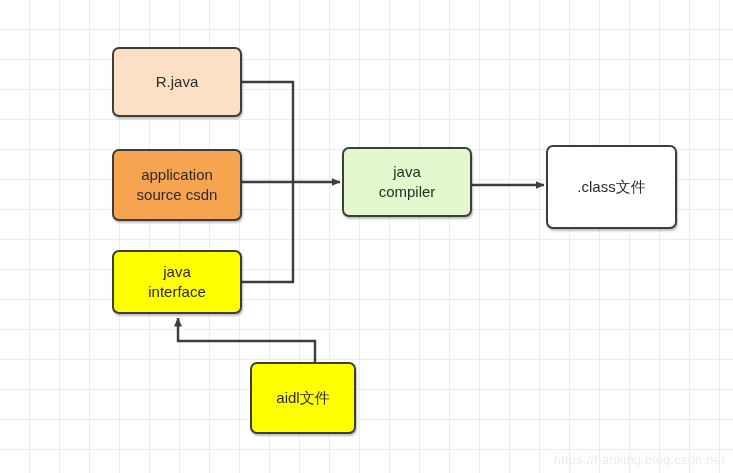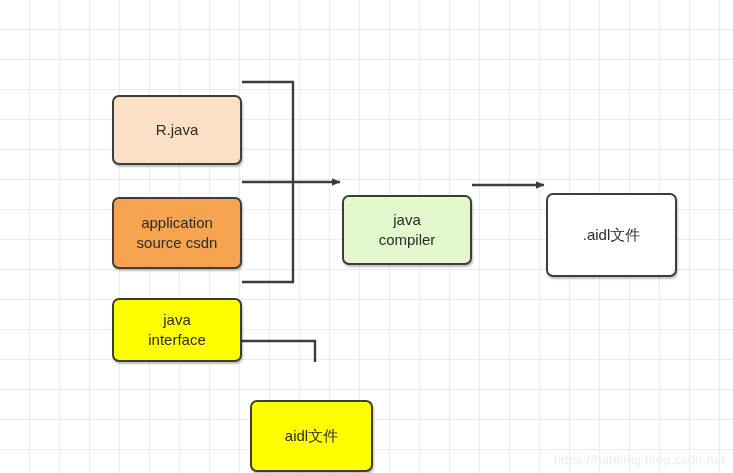--- a/index.html
+++ b/index.html
@@ -27,21 +27,20 @@
     border-radius: 7px;
     display: flex;
     align-items: center;
     justify-content: center;
     text-align: center;
     color: #2b2b2b;
     font-size: 15px;
     line-height: 1.35;
     white-space: pre-line;
     box-shadow: 1px 2px 2px rgba(0,0,0,0.25);
-    margin-top: 48px;
   }
   #svg-layer {
     position: absolute;
     left: 0;
     top: 0;
     width: 733px;
     height: 473px;
     overflow: visible;
   }
   .watermark {
@@ -81,19 +80,19 @@
 
   <div class="node" style="left:112px; top:149px; width:130px; height:72px; background:#f7a450;">application
 source csdn</div>
 
   <div class="node" style="left:112px; top:250px; width:130px; height:64px; background:#ffff00;">java
 interface</div>
 
   <div class="node" style="left:342px; top:147px; width:130px; height:70px; background:#e4f8cd;">java
 compiler</div>
 
-  <div class="node" style="left:546px; top:145px; width:131px; height:84px; background:#ffffff;">.aidl文件</div>
+  <div class="node" style="left:546px; top:145px; width:131px; height:84px; background:#ffffff;">.class文件</div>
 
-  <div class="node" style="left:250px; top:352px; width:123px; height:72px; background:#ffff00;">aidl文件</div>
+  <div class="node" style="left:250px; top:362px; width:106px; height:72px; background:#ffff00;">aidl文件</div>
 
   <div class="watermark">https://hanking.blog.csdn.net</div>
 
 </div>
 
 </body></html>

